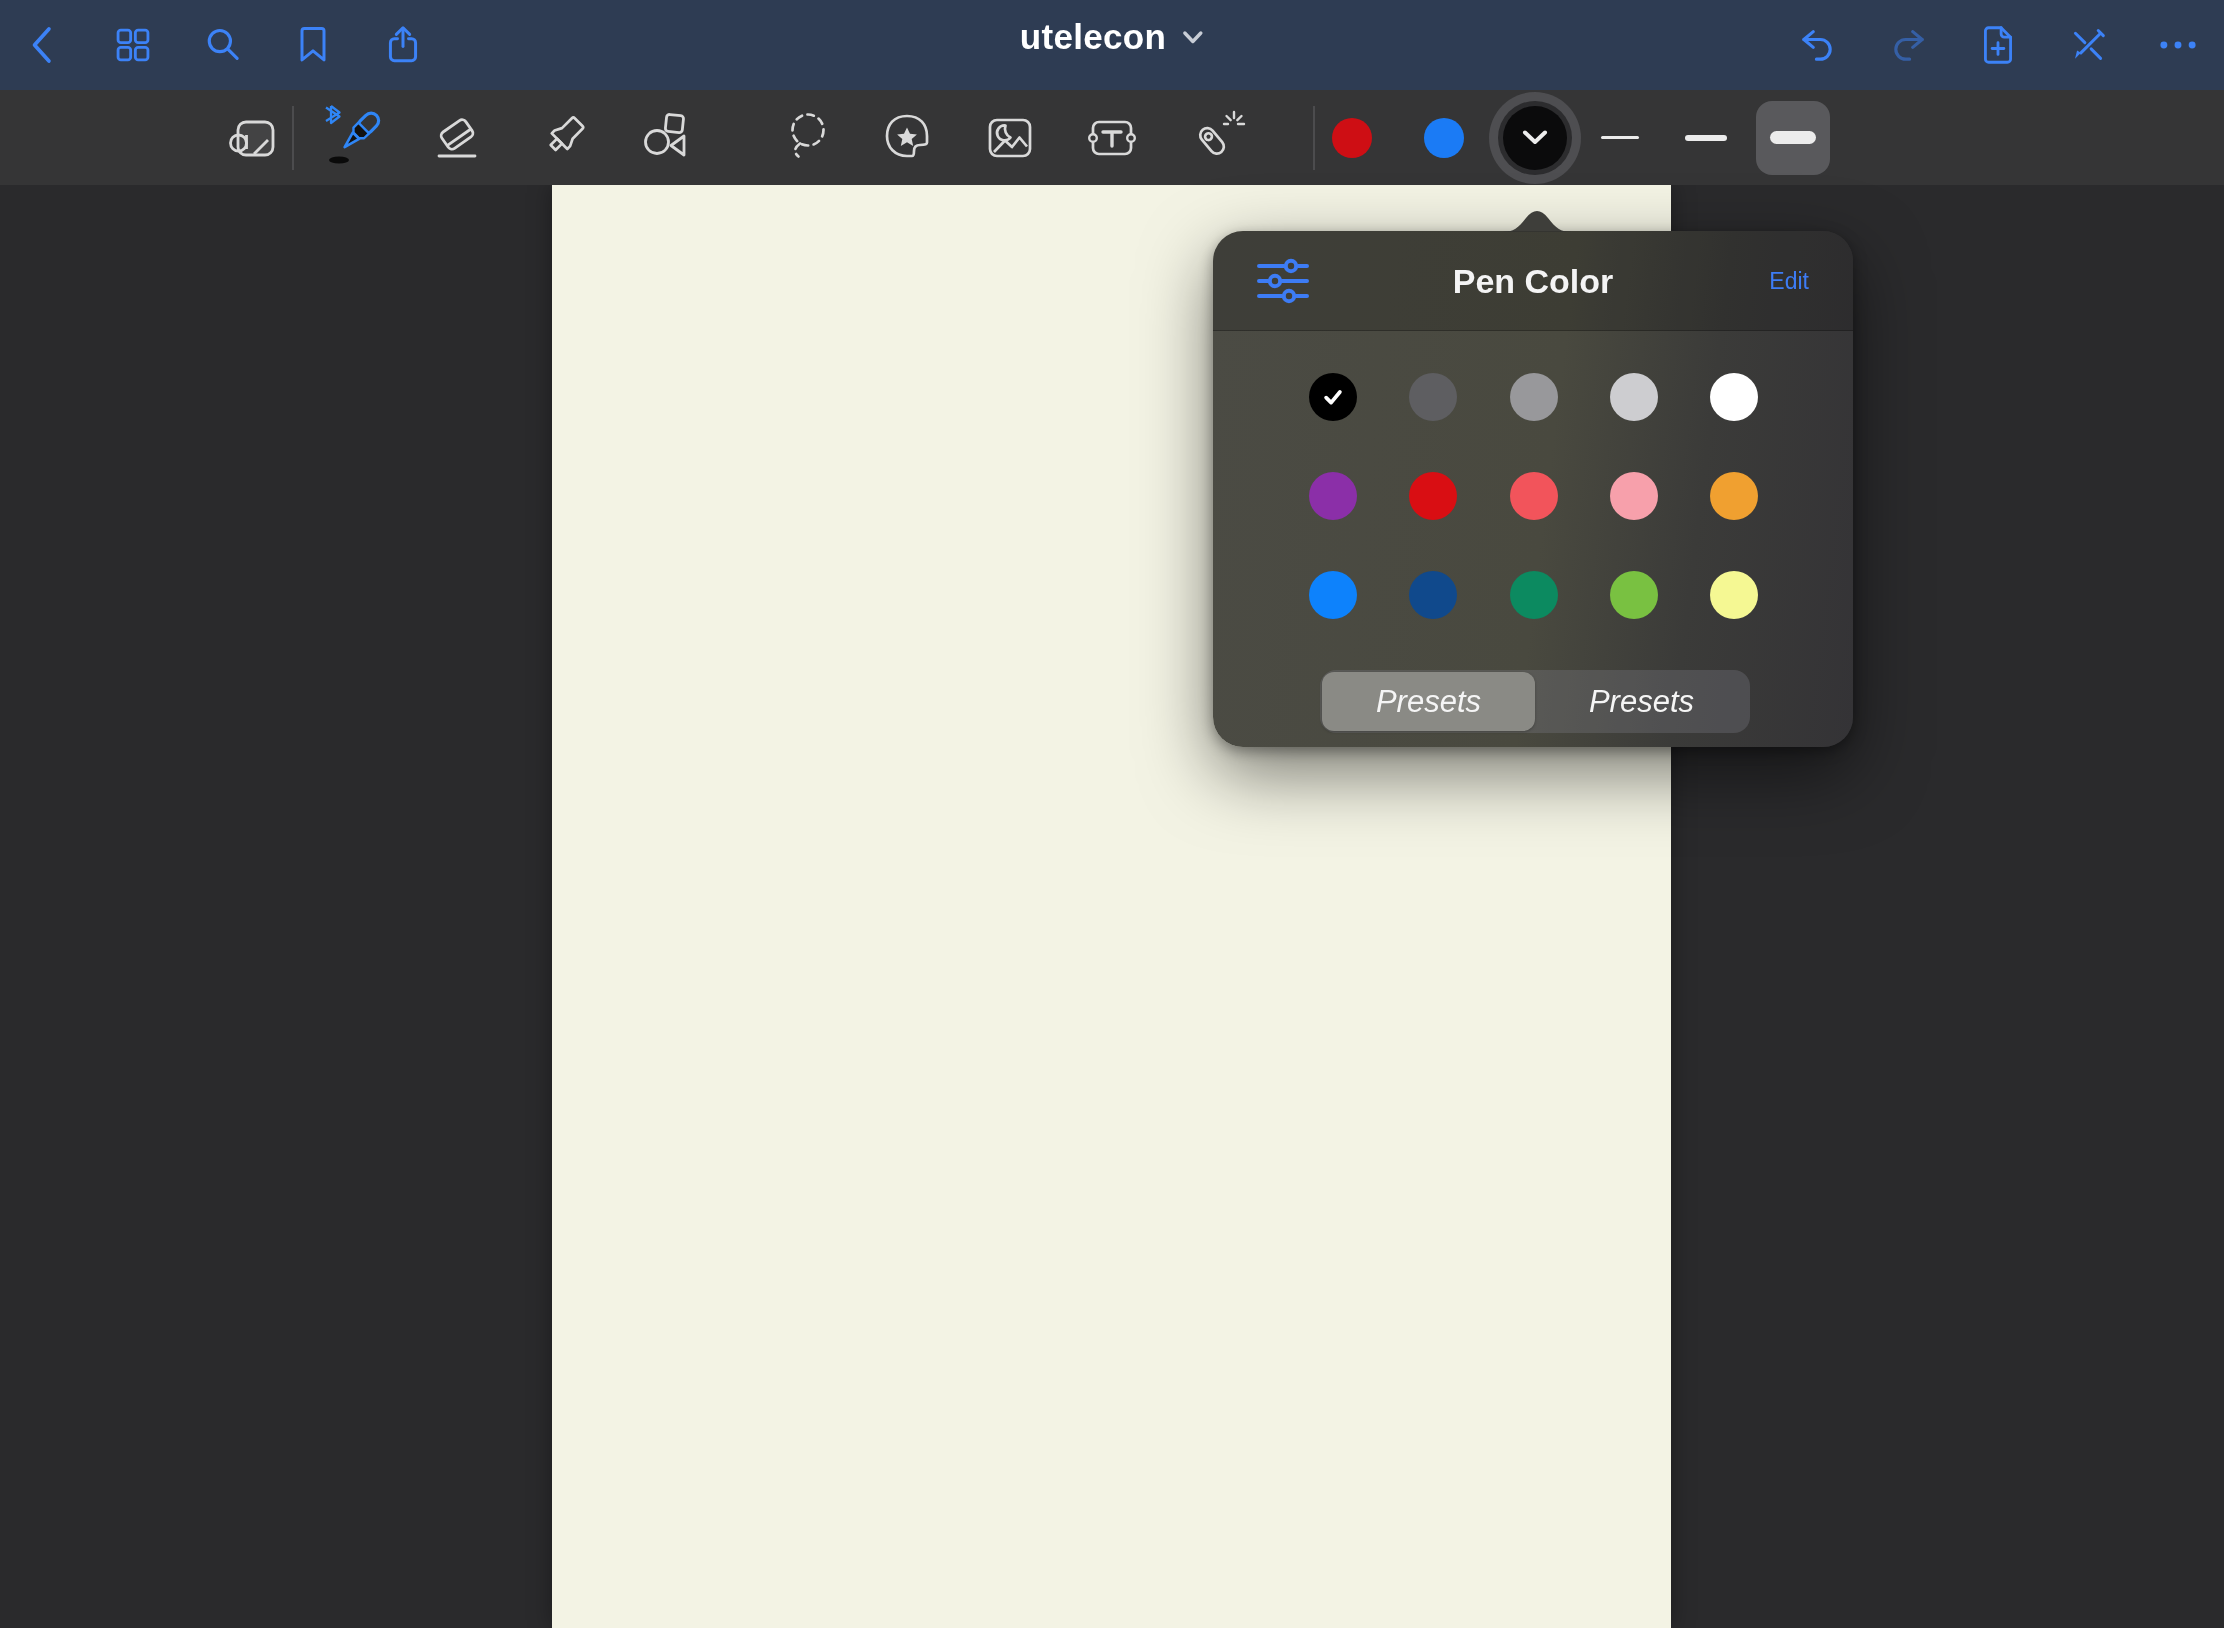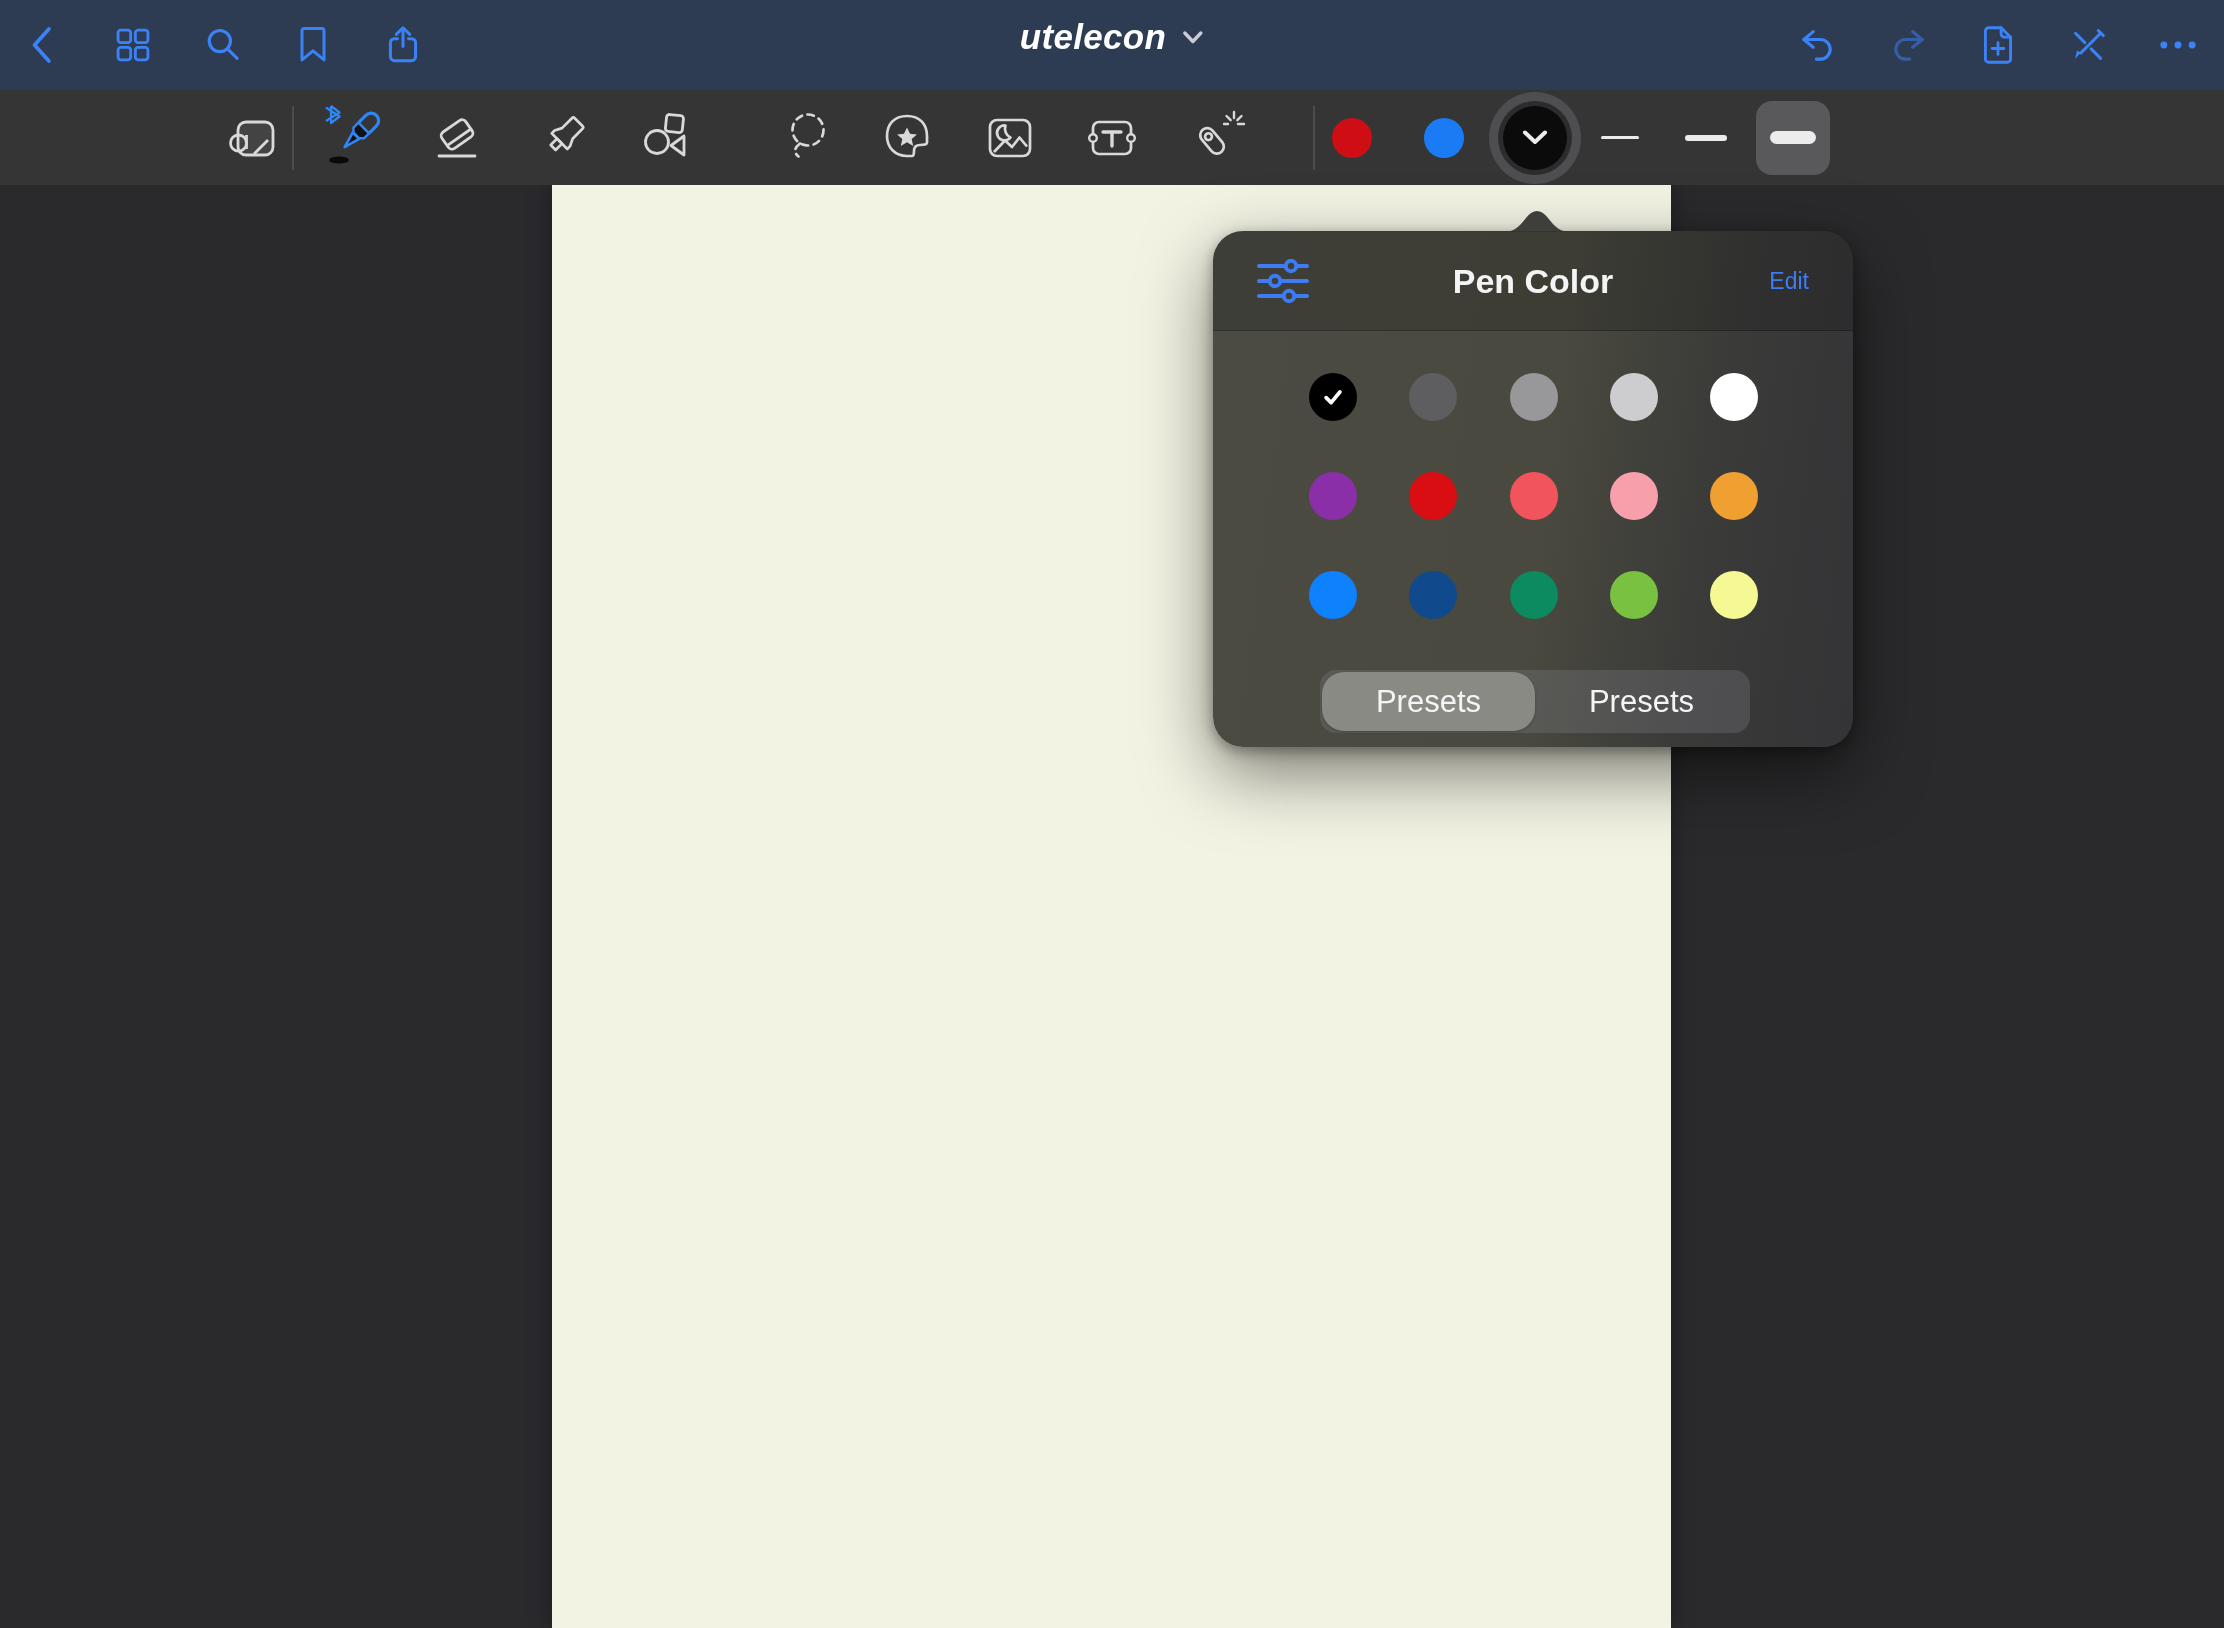--- a/index.html
+++ b/index.html
@@ -7,21 +7,21 @@
   .stage { position:relative; width:2224px; height:1628px; }
 
   
   .topbar { position:absolute; left:0; top:0; width:100%; height:90px; background:#2e3c53; z-index:30; }
   .tb-group { position:absolute; top:0; height:90px; display:flex; align-items:center; }
   .tb-left  { left:0; padding-left:21px; gap:46px; }
   .tb-right { right:0; padding-right:24px; gap:46px; }
   .tb-btn { width:44px; height:44px; display:flex; align-items:center; justify-content:center; }
   .tb-btn svg { display:block; }
   .tb-btn.dim { opacity:.5; }
-  .tb-title { position:absolute; left:50%; top:0; transform:translateX(-50%); height:74px; display:flex; align-items:center; gap:16px; color:#fff;font-style:italic; }
+  .tb-title { position:absolute; left:50%; top:0; transform:translateX(-50%); height:74px; display:flex; align-items:center; gap:16px; color:#fff; }
   .tb-title .t { font-size:35px; font-weight:700; letter-spacing:.3px; }
 
   
   .toolbar { position:absolute; left:0; top:90px; width:100%; height:95px; background:#353536; z-index:25; }
   .tool { position:absolute; top:50%; transform:translate(-50%,-50%); display:flex; align-items:center; justify-content:center; }
   .vdiv { position:absolute; top:16px; width:2px; height:64px; background:#4c4c4e; }
   .ink-dot { width:40px; height:40px; border-radius:50%; }
   .ink-sel { width:64px; height:64px; border-radius:50%; display:flex; align-items:center; justify-content:center;
              box-shadow:0 0 0 5px #2c2c2e, 0 0 0 14px #4e4e51; }
   .line-opt { display:flex; align-items:center; justify-content:center; width:60px; height:60px; }
@@ -42,21 +42,21 @@
   .pop-title { position:absolute; left:50%; top:50%; transform:translate(-50%,-50%); color:#f4f4f4; font-size:34px; font-weight:700; white-space:nowrap; }
   .pop-edit { position:absolute; right:44px; top:50%; transform:translateY(-50%); color:#3d7cf5; font-size:23px; }
   .pop-sliders { position:absolute; left:44px; top:50%; transform:translateY(-50%); width:52px; height:46px; }
 
   .swatch-area { position:absolute; left:96px; right:95px; top:142px; }
   .swatch-row { display:flex; justify-content:space-between; margin-bottom:51px; }
   .swatch { width:48px; height:48px; border-radius:50%; display:flex; align-items:center; justify-content:center; }
 
   .seg-track { position:absolute; left:107px; top:439px; width:430px; height:63px; border-radius:16px;
                background:rgba(130,130,138,.30); display:flex; padding:2px; }
-  .seg { flex:1; display:flex; align-items:center; justify-content:center; color:#f5f5f5; font-size:31px; border-radius:22px; }
+  .seg { flex:1; display:flex; align-items:center; justify-content:center; color:#f5f5f5; font-size:31px; border-radius:12px;font-style:italic; }
   .seg.selected { background:#8a8a85; box-shadow:0 1px 3px rgba(0,0,0,.25); }
 </style>
 </head>
 <body>
 
 <div class="stage">
 
   <div class="topbar">
     <div class="tb-group tb-left">
       <div class="tb-btn">

